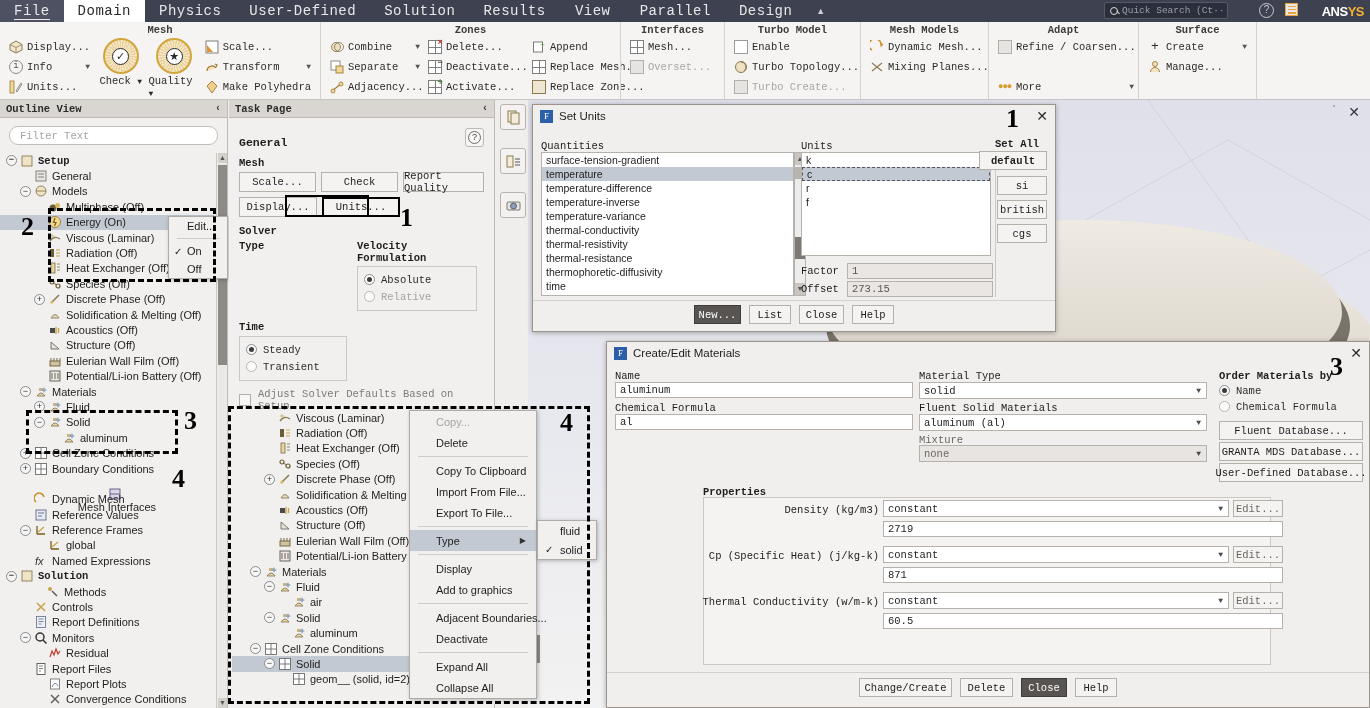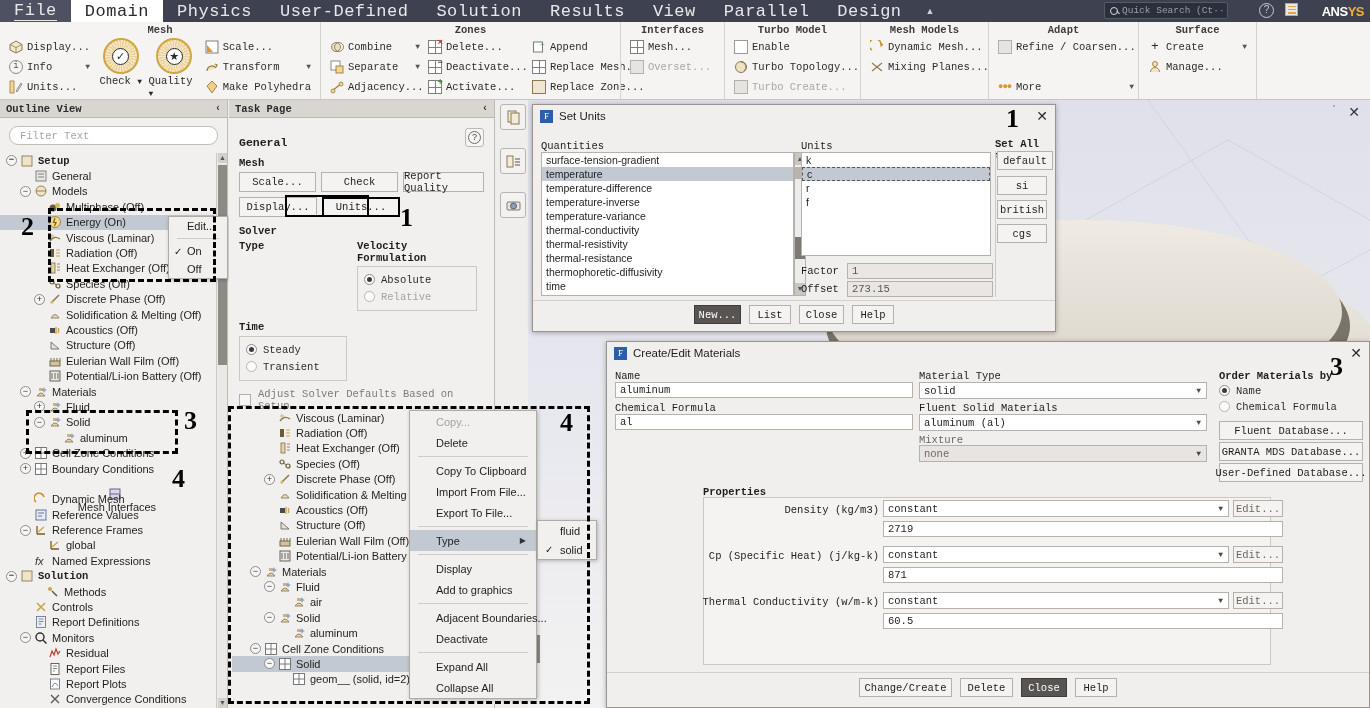--- a/index.html
+++ b/index.html
@@ -14,21 +14,21 @@
   #app { position: relative; width: 1370px; height: 708px; overflow: hidden; }
 
   
   .tabbar {
     position: absolute; left:0; top:0; width:1370px; height:22px;
     background: #3e4250;
     display:flex; align-items:stretch;
   }
   .tab {
     font-family: "Liberation Mono", monospace;
-    font-size: 17px; color:#e8e8ea;
+    font-size: 14px; color:#e8e8ea;
     display:flex; align-items:center; justify-content:center;
     padding: 0 14px; min-width: 66px;
     letter-spacing: 0.5px;
   }
   .tab.file { background:#4d5161; min-width:52px; }
   .tab.file span { border-bottom:1px solid #e8e8ea; }
   .tab.active { background:#ffffff; color:#2a2a2a; }
   .tab-arrow { color:#cfd0d6; font-size:9px; display:flex; align-items:center; padding:0 10px; }
 
   .qsearch {
@@ -774,21 +774,21 @@
             </svg></span>
           <span>Monitors</span>
         </div>
         <div class="tnode" style="padding-left: 34px;">
           <span class="exp none"></span>
           <span class="ti"><svg width="14" height="14" stroke-width="0.9">
               <path d="M2 11 L4 5 L6 9 L8 3 L10 8 L12 5" stroke="#c0392b" stroke-width="1.2" fill="none"></path>
             </svg></span>
           <span>Residual</span>
         </div>
-        <div class="tnode" style="padding-left: 34px;">
+        <div class="tnode" style="padding-left: 20px;">
           <span class="exp none"></span>
           <span class="ti"><svg width="14" height="14" stroke-width="0.9">
               <rect x="3" y="1.5" width="8" height="11" fill="#fff" stroke="#555"></rect>
               <path d="M5 4 h4 M5 6.5 h4 M5 9 h2" stroke="#777"></path>
             </svg></span>
           <span>Report Files</span>
         </div>
         <div class="tnode" style="padding-left: 34px;">
           <span class="exp none"></span>
           <span class="ti"><svg width="14" height="14" stroke-width="0.9">
@@ -1171,21 +1171,21 @@
     <div style="position:absolute;left:268px;top:158px;display:flex;align-items:center;gap:4px;">
       <span class="f-lbl" style="width:42px;">Factor</span>
       <div class="txtin ro" style="width:146px;">1</div>
     </div>
     <div style="position:absolute;left:268px;top:176px;display:flex;align-items:center;gap:4px;">
       <span class="f-lbl" style="width:42px;">Offset</span>
       <div class="txtin ro" style="width:146px;">273.15</div>
     </div>
 
     <div style="position:absolute;left:462px;top:46px;width:54px;border-left:1px solid #ccc8c3;padding-left:0;height:146px;"></div>
-    <div class="dbtn" style="position:absolute;left:464px;top:46px;width:56px;">default</div>
+    <div class="dbtn" style="position:absolute;left:446px;top:46px;width:68px;font-weight:bold;">default</div>
     <div class="dbtn" style="position:absolute;left:464px;top:71px;width:50px;">si</div>
     <div class="dbtn" style="position:absolute;left:464px;top:95px;width:50px;">british</div>
     <div class="dbtn" style="position:absolute;left:464px;top:119px;width:50px;">cgs</div>
 
     <div style="position:absolute;left:0;right:0;top:195px;height:1px;background:#d4d0cb;"></div>
     <div style="position:absolute;left:0;right:0;top:200px;display:flex;justify-content:center;gap:8px;">
       <div class="dbtn dark" style="width:47px;">New...</div>
       <div class="dbtn" style="width:42px;">List</div>
       <div class="dbtn" style="width:45px;">Close</div>
       <div class="dbtn" style="width:42px;">Help</div>

